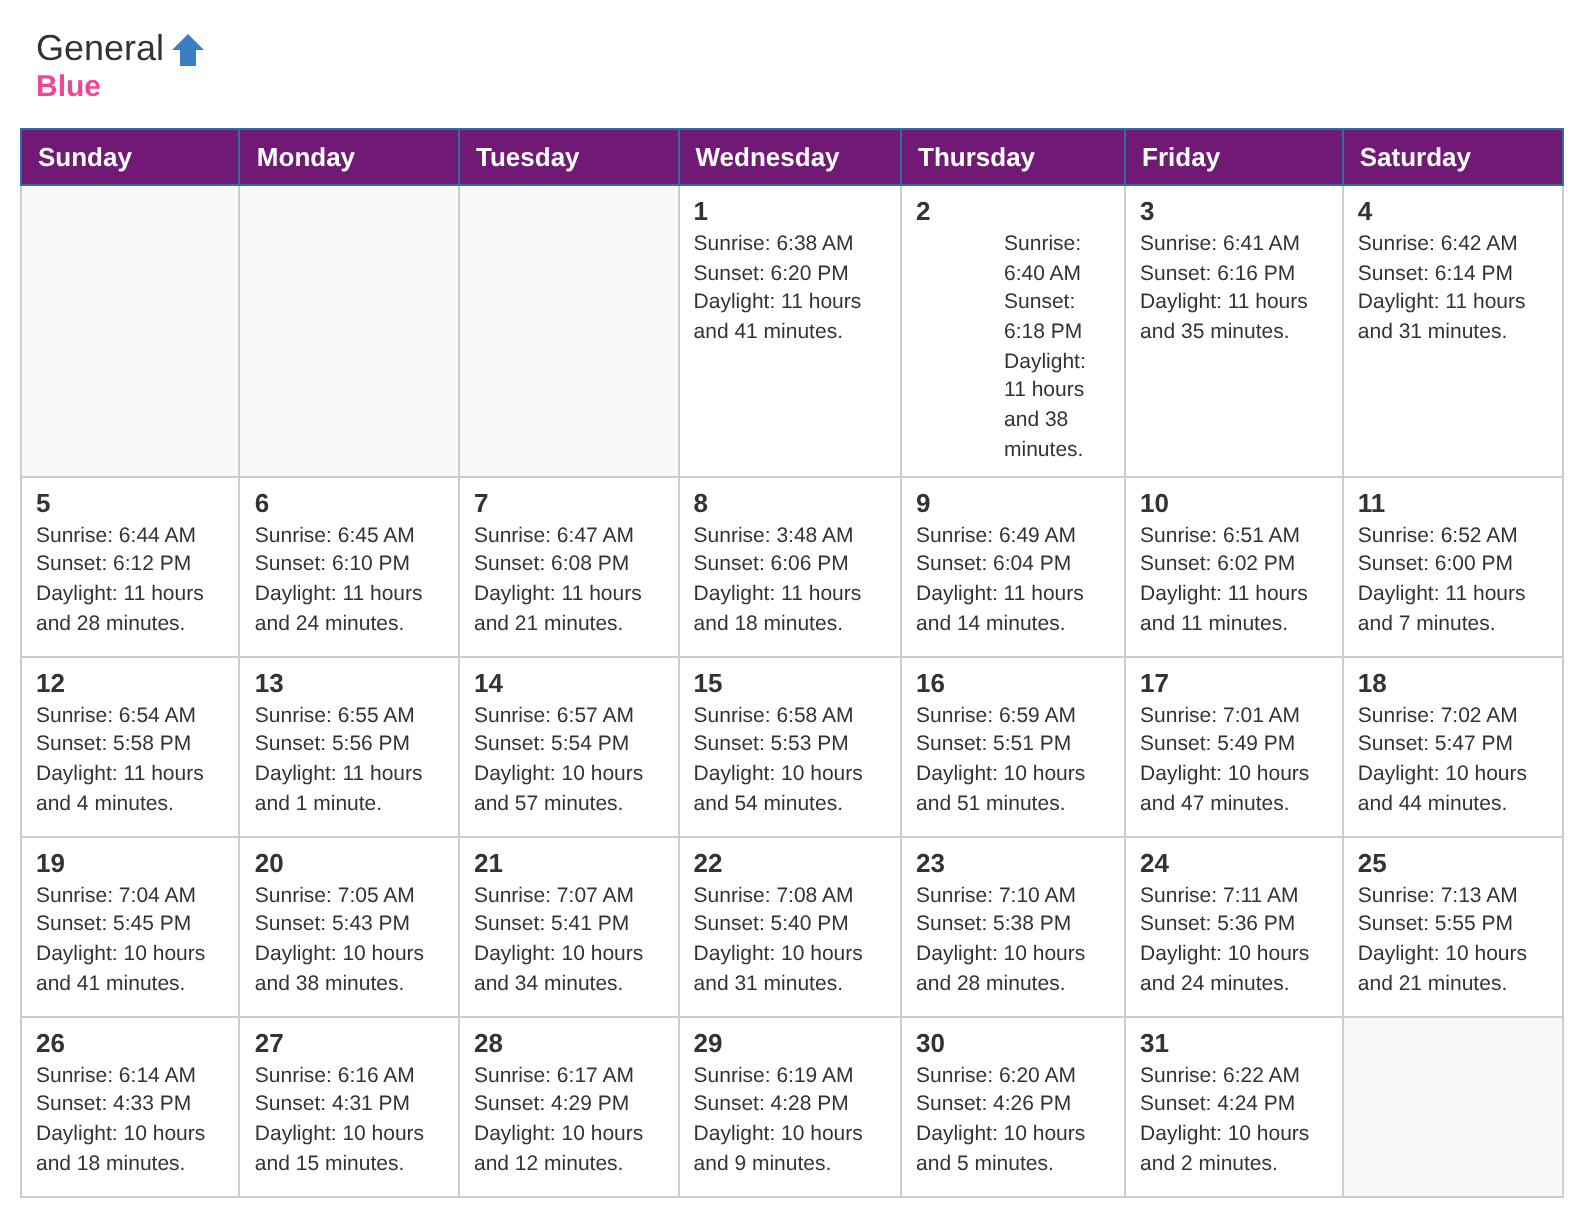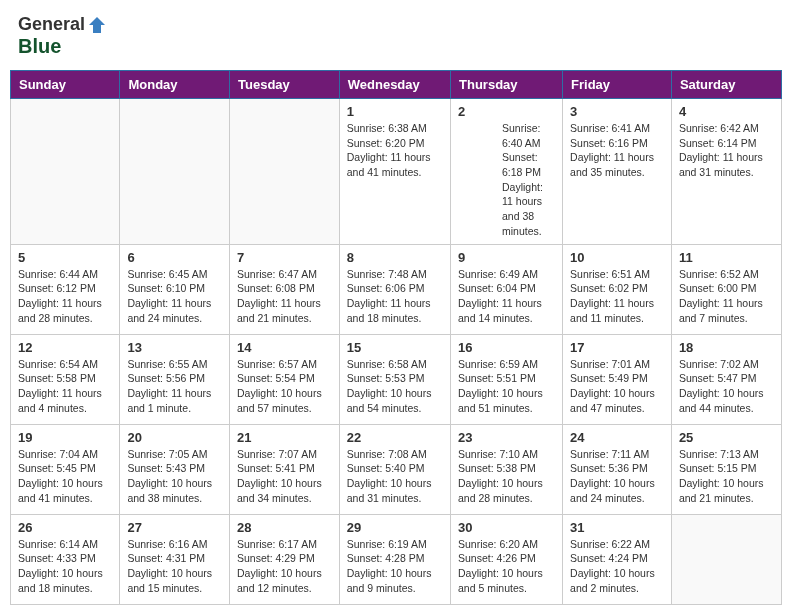--- a/index.html
+++ b/index.html
@@ -21,27 +21,27 @@
       display: flex;
       flex-direction: column;
       align-items: flex-start;
     }
     .logo-text {
       display: flex;
       align-items: center;
     }
     .logo-general {
       font-size: 18px;
+      font-weight: normal;
+      color: #333;
+    }
+    .logo-blue {
+      font-size: 15px;
       font-weight: bold;
-      color: #333;
-    }
-    .logo-blue {
-      font-size: 20px;
-      font-weight: bold;
-      color: #14532d;
+      color: #ec4899;
     }
     .logo-icon {
       width: 20px;
       height: 20px;
       margin-left: 2px;
     }
     .title-section {
       text-align: right;
     }
     .month-title {
@@ -171,21 +171,21 @@
 Daylight: 11 hours and 24 minutes.</div>
         </td>
         <td>
           <span class="day-number">7</span>
           <div class="day-info" style="white-space: pre-wrap;">Sunrise: 6:47 AM
 Sunset: 6:08 PM
 Daylight: 11 hours and 21 minutes.</div>
         </td>
         <td>
           <span class="day-number">8</span>
-          <div class="day-info" style="white-space: pre-wrap;">Sunrise: 7:48 AM
+          <div class="day-info" style="white-space: pre-wrap;">Sunrise: 3:48 AM
 Sunset: 6:06 PM
 Daylight: 11 hours and 18 minutes.</div>
         </td>
         <td>
           <span class="day-number">9</span>
           <div class="day-info" style="white-space: pre-wrap;">Sunrise: 6:49 AM
 Sunset: 6:04 PM
 Daylight: 11 hours and 14 minutes.</div>
         </td>
         <td>
@@ -278,21 +278,21 @@
         </td>
         <td>
           <span class="day-number">24</span>
           <div class="day-info" style="white-space: pre-wrap;">Sunrise: 7:11 AM
 Sunset: 5:36 PM
 Daylight: 10 hours and 24 minutes.</div>
         </td>
         <td>
           <span class="day-number">25</span>
           <div class="day-info" style="white-space: pre-wrap;">Sunrise: 7:13 AM
-Sunset: 5:15 PM
+Sunset: 5:55 PM
 Daylight: 10 hours and 21 minutes.</div>
         </td>
       </tr>
       <tr>
         <td>
           <span class="day-number">26</span>
           <div class="day-info" style="white-space: pre-wrap;">Sunrise: 6:14 AM
 Sunset: 4:33 PM
 Daylight: 10 hours and 18 minutes.</div>
         </td>

